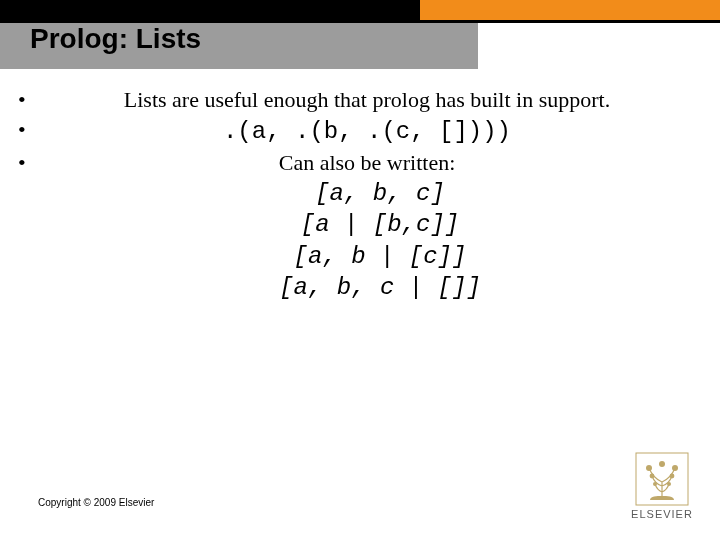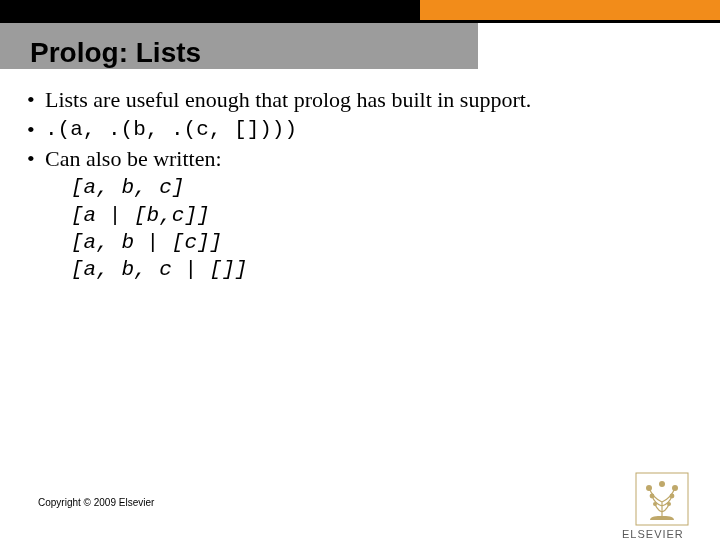--- a/index.html
+++ b/index.html
@@ -2,30 +2,30 @@
 <html><head>
 <meta charset="utf-8">
 <style>
   * { margin: 0; padding: 0; box-sizing: border-box; }
   html, body { width: 720px; height: 540px; font-family: "Times New Roman", Times, serif; background: #fff; color: #000; }
   .slide { position: relative; width: 720px; height: 540px; }
   .orange-bar { position: absolute; top: 0; right: 0; width: 300px; height: 20px; background: #f28c1a; }
   .black-bar { position: absolute; top: 0; left: 0; width: 720px; height: 23px; background: #000; }
   .orange-bar { z-index: 2; }
   .black-bar { z-index: 1; }
-  .title-bar { position: absolute; top: 23px; left: 0; height: 46px; width: 478px; background: #9c9c9c; display: flex; align-items: flex-end; padding-left: 30px; }
+  .title-bar { position: absolute; top: 23px; left: 0; height: 46px; width: 478px; background: #9c9c9c; display: flex; align-items: flex-start; padding-left: 30px; }
   .title-bar h1 { font-family: Arial, Helvetica, sans-serif; font-weight: 900; font-size: 28px; color: #000; letter-spacing: 0px; }
-  .content { position: absolute; top: 86px; left: 27px; right: 22px; }
+  .content { position: absolute; top: 86px; left: 18px; right: 22px; text-align: center; }
   ul.bullets { list-style: none; }
   ul.bullets > li { position: relative; padding-left: 18px; font-size: 22px; line-height: 1.25; margin-bottom: 2px; }
   ul.bullets > li::before { content: "•"; position: absolute; left: 0; top: 0; font-size: 22px; }
-  .code { font-family: "Courier New", Courier, monospace; font-size: 21px; line-height: 1.3; white-space: pre; display: block; }
+  .code { font-family: "Courier New", Courier, monospace; font-size: 24px; line-height: 1.3; white-space: pre; display: block; }
   .indent-code { padding-left: 44px; font-style: italic; }
   .copyright { position: absolute; left: 38px; bottom: 32px; font-family: Arial, Helvetica, sans-serif; font-size: 10px; color: #000; }
-  .logo { position: absolute; right: 18px; bottom: 0; width: 80px; text-align: left; }
+  .logo { position: absolute; right: 18px; bottom: 20px; width: 80px; text-align: center; }
   .logo svg { display: block; margin: 0 auto; }
   .logo .brand { font-family: Arial, Helvetica, sans-serif; font-size: 11px; letter-spacing: 1px; color: #5a5a5a; margin-top: 2px; }
 </style>
 </head>
 <body>
 
 <div class="slide">
   <div class="black-bar"></div>
   <div class="orange-bar"></div>
 

